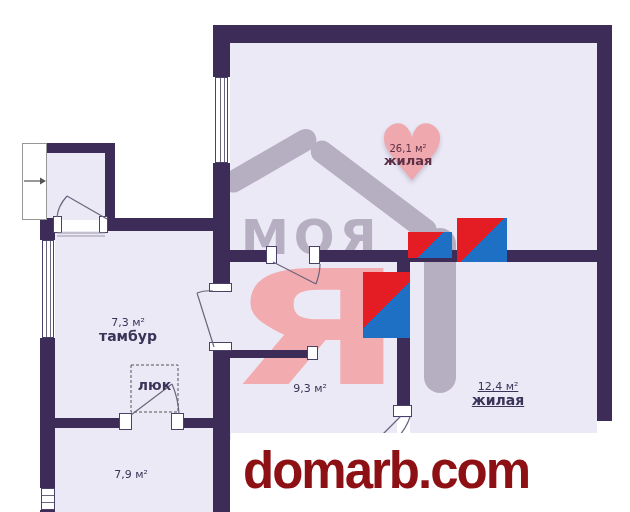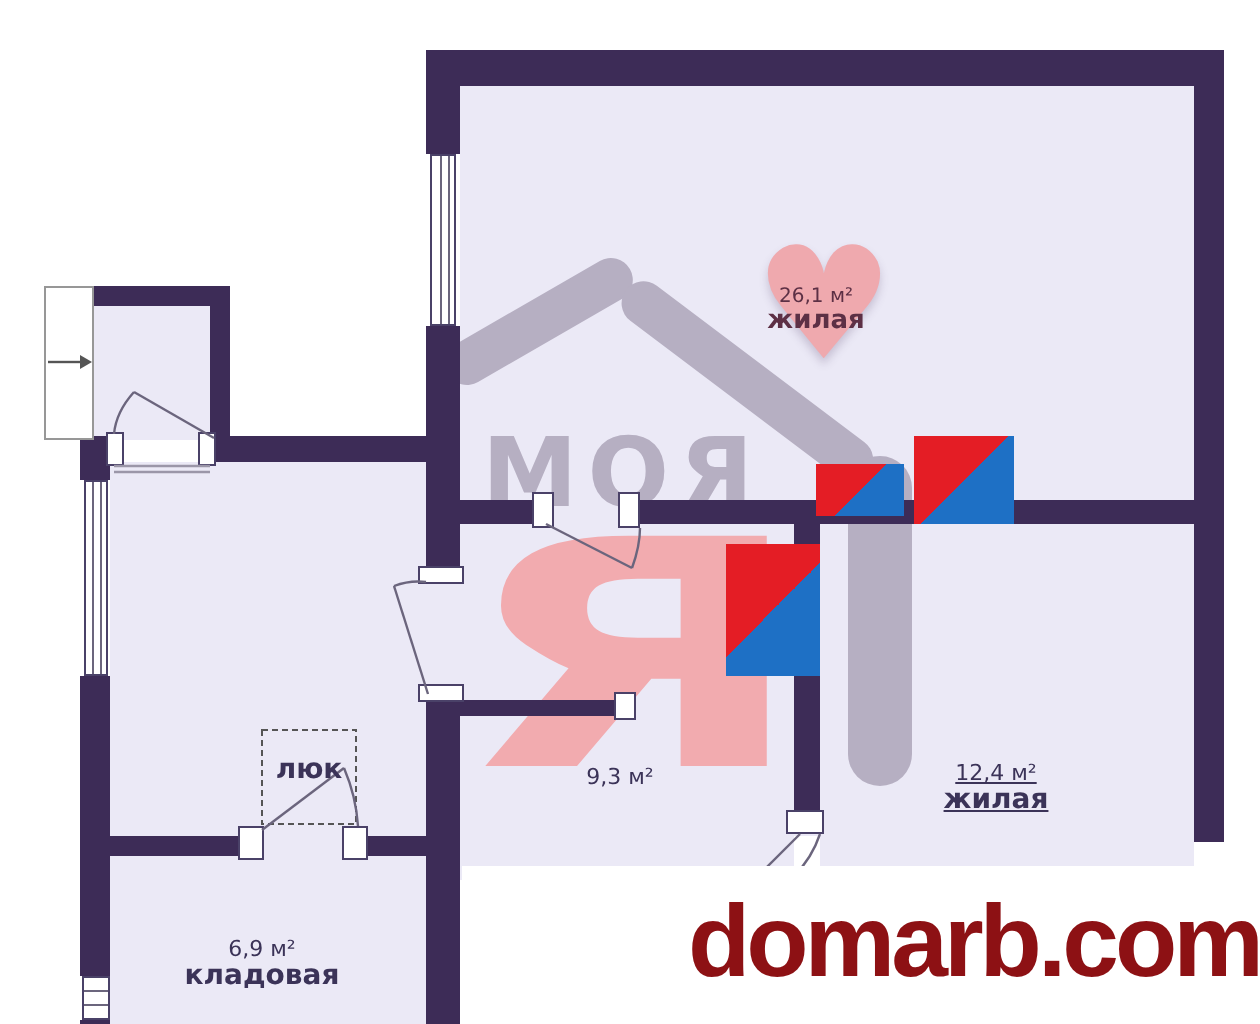--- a/index.html
+++ b/index.html
@@ -32,21 +32,21 @@
   .room-label .rname{font-size:14px;line-height:15px;font-weight:bold;}
   .heart-glyph{z-index:6;color:#efa9ae;font-size:78px;line-height:78px;text-shadow:0 3px 4px rgba(90,70,110,.25);}
   .heart-label{z-index:7;color:#5d3045;}
   .heart-label .area{font-size:10px;line-height:11px;}
   .heart-label .rname{font-size:13px;line-height:14px;font-weight:bold;}
   .lyuk-label{z-index:6;color:#3b3358;font-weight:bold;font-size:14px;text-align:center;width:47px;}
   
   .banner{left:231px;top:433px;width:399px;height:79px;background:#ffffff;z-index:10;}
   .banner-text{
     font-family:"Liberation Sans",sans-serif;font-weight:bold;font-size:51px;
-    color:#8d1114;letter-spacing:-2px;line-height:76px;padding-left:12px;white-space:nowrap;text-align:right;
+    color:#8d1114;letter-spacing:-2px;line-height:76px;padding-left:12px;white-space:nowrap;
   }
 </style>
 </head>
 <body>
 
 <div id="stage">
 
   <div class="abs fill" style="left:230px;top:43px;width:367px;height:207px;"></div>
   <div class="abs fill" style="left:410px;top:262px;width:187px;height:178px;"></div>
   <div class="abs fill" style="left:230px;top:262px;width:167px;height:178px;"></div>
@@ -150,33 +150,36 @@
   <div class="abs rb" style="left:457px;top:218px;width:50px;height:44px;"></div>
   <div class="abs rb" style="left:363px;top:272px;width:47px;height:66px;"></div>
 
   <div class="abs heart-glyph" style="left:377px;top:114px;">♥</div>
   <div class="abs heart-label" style="left:366px;top:143px;width:84px;text-align:center;">
     <div class="area">26,1 м²</div>
     <div class="rname">жилая</div>
   </div>
 
 
+  <div class="abs room-label" style="left:83px;top:317px;">
+    <div class="area">7,3 м²</div>
+    <div class="rname">тамбур</div>
+  </div>
 
   <div class="abs room-label" style="left:265px;top:383px;">
     <div class="area">9,3 м²</div>
   </div>
 
   <div class="abs room-label" style="left:453px;top:381px;text-decoration:underline;">
     <div class="area">12,4 м²</div>
     <div class="rname">жилая</div>
   </div>
 
   <div class="abs room-label" style="left:86px;top:469px;">
-    <div class="area">6,9 м²</div>
-    <div class="rname">кладовая</div>
+    <div class="area">7,9 м²</div>
   </div>
 
   <div class="abs lyuk-label" style="left:131px;top:377px;">люк</div>
 
   <div class="abs banner">
     <div class="banner-text">domarb.com</div>
   </div>
 
 </div>
 

